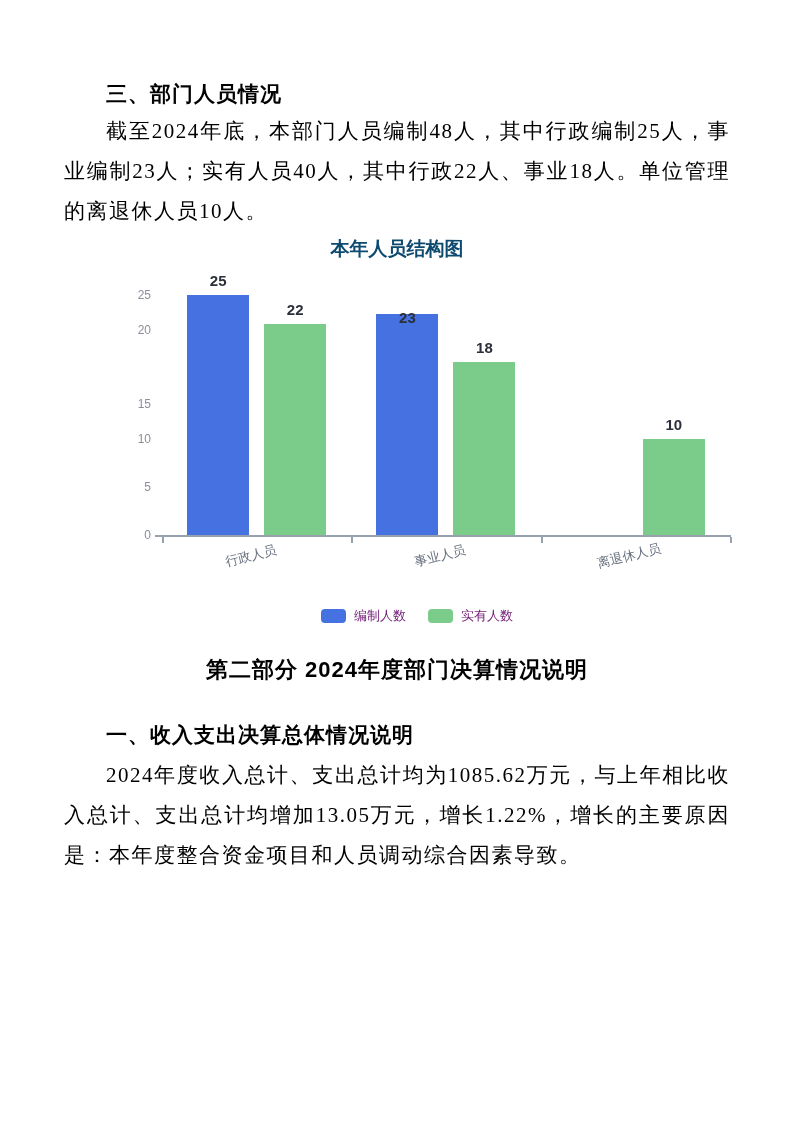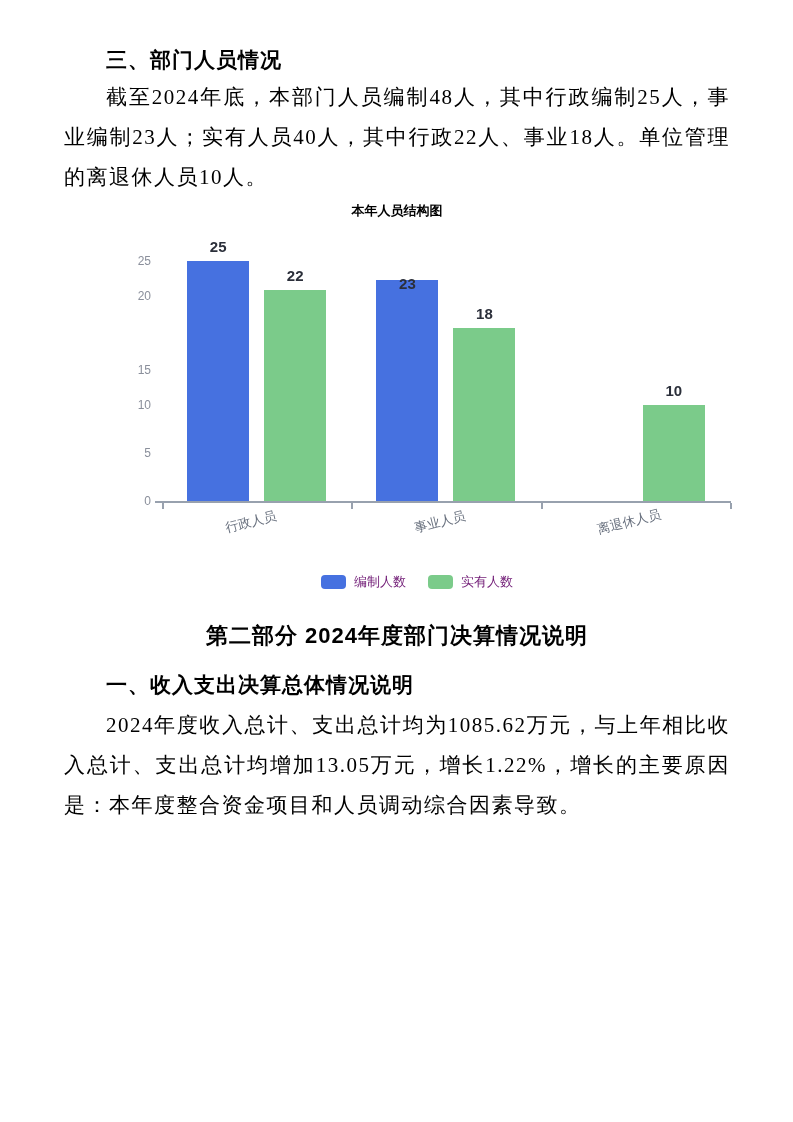--- a/index.html
+++ b/index.html
@@ -2,34 +2,34 @@
 <html><head>
 <meta charset="utf-8">
 <style>
   html,body{margin:0;padding:0;background:#fff;}
   .page{
     position:relative;
     width:793px;height:1122px;
     margin:0 auto;
     background:#ffffff;
     box-sizing:border-box;
-    padding:46px 63px 0 64px;
+    padding:80px 63px 0 64px;
     font-family:"Liberation Serif","DejaVu Serif",serif;
     color:#000;
     overflow:hidden;
   }
   .h-sec{
     font-family:"Liberation Sans","DejaVu Sans",sans-serif;
     font-weight:bold;
     font-size:21px;
     line-height:28px;
     text-indent:2em;
     letter-spacing:1px;
   }
-  .h-sec.second{margin-top:20px;}
+  .h-sec.second{margin-top:36px;}
   .para{
     font-size:21px;
     line-height:40px;
     text-indent:2em;
     text-align:justify;
     letter-spacing:1.5px;
     margin:0;
   }
   .p1{margin-top:3px;}
   .p2{margin-top:6px;}
@@ -46,21 +46,21 @@
   .chart{
     position:relative;
     width:793px;
     height:398px;
     margin:-2px 0 0 -64px;
     font-family:"Liberation Sans","DejaVu Sans",sans-serif;
   }
   .chart-title{
     position:absolute;left:397px;top:7px;
     transform:translateX(-50%);
-    font-size:13px;font-weight:bold;color:#000000;
+    font-size:19px;font-weight:bold;color:#0c4a6e;
     white-space:nowrap;
   }
   .plot{position:absolute;left:0;top:0;right:0;bottom:0;}
   .axis-line{
     position:absolute;left:155px;top:306px;width:576px;height:2px;
     background:#98a1ae;
   }
   .tickmark{position:absolute;width:2px;height:6px;background:#98a1ae;}
   .ytick{
     position:absolute;width:46px;left:105px;text-align:right;

